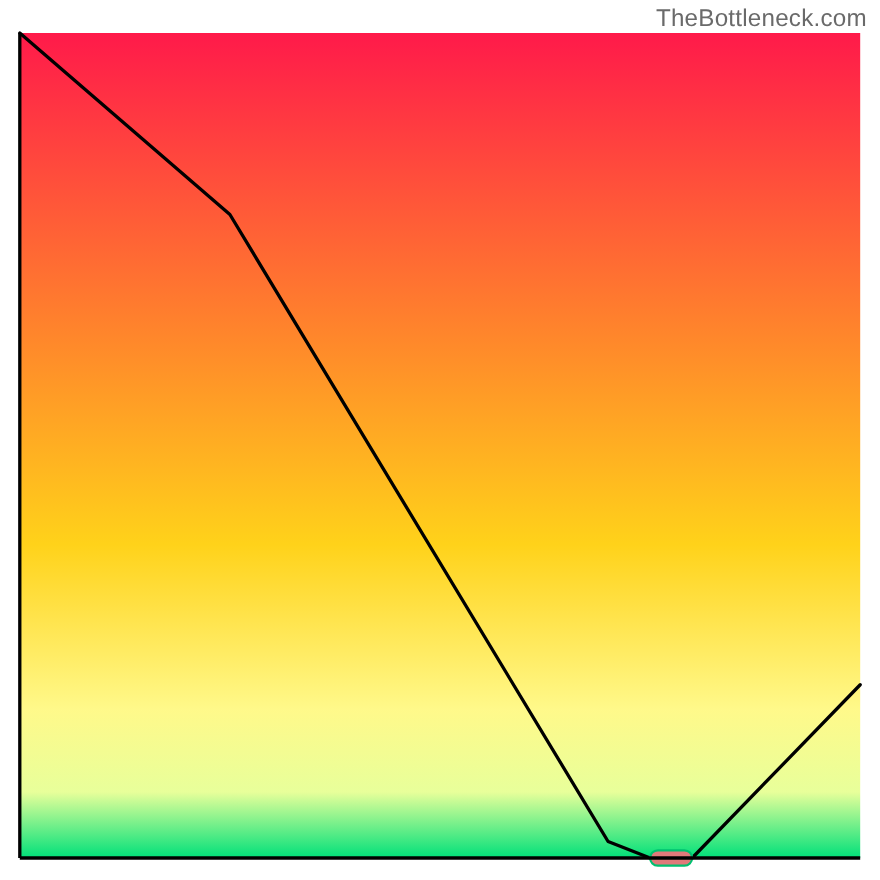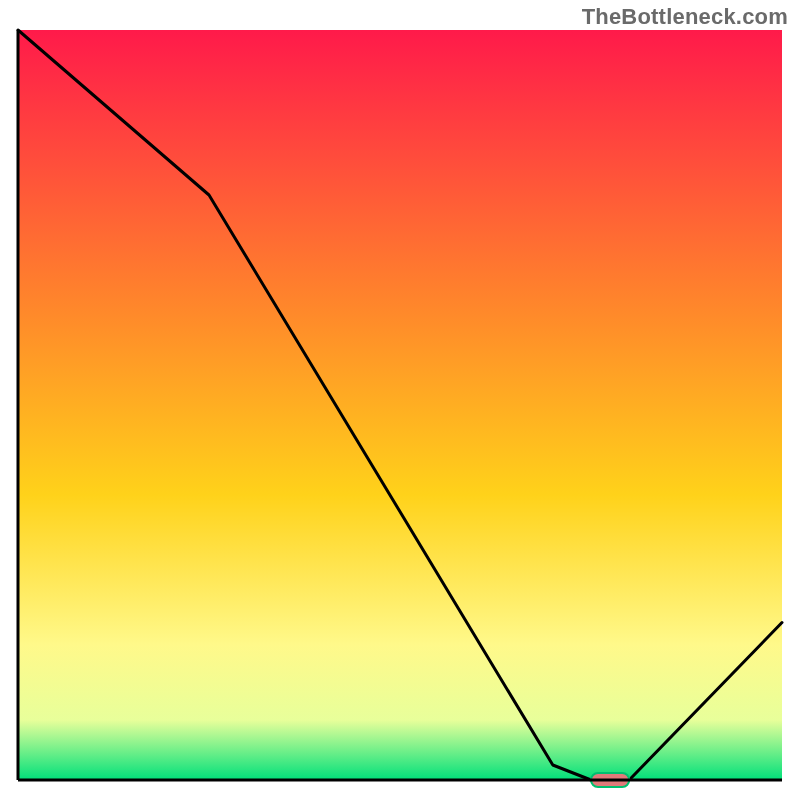--- a/index.html
+++ b/index.html
@@ -13,21 +13,21 @@
   .container {
     position: relative;
     width: 800px;
     height: 800px;
   }
   .watermark {
     position: absolute;
     top: 4px;
     right: 12px;
     font-size: 22px;
-    font-weight: bold;
+    font-weight: normal;
     color: #6a6a6a;
     letter-spacing: 0.2px;
   }
   svg {
     display: block;
   }
 </style>
 </head>
 <body>
 <div class="container">

